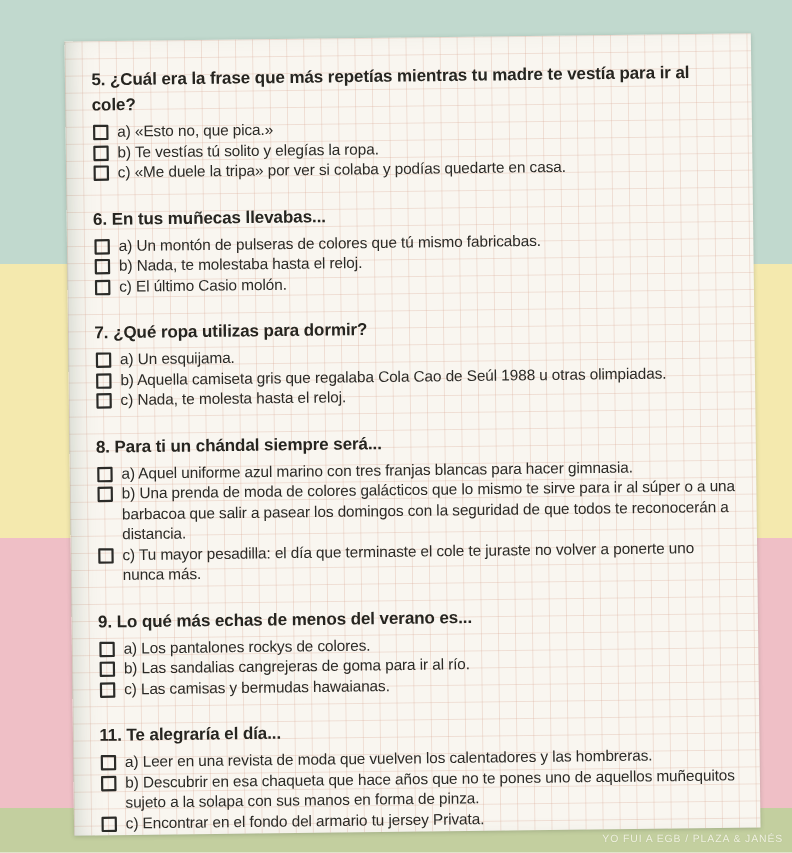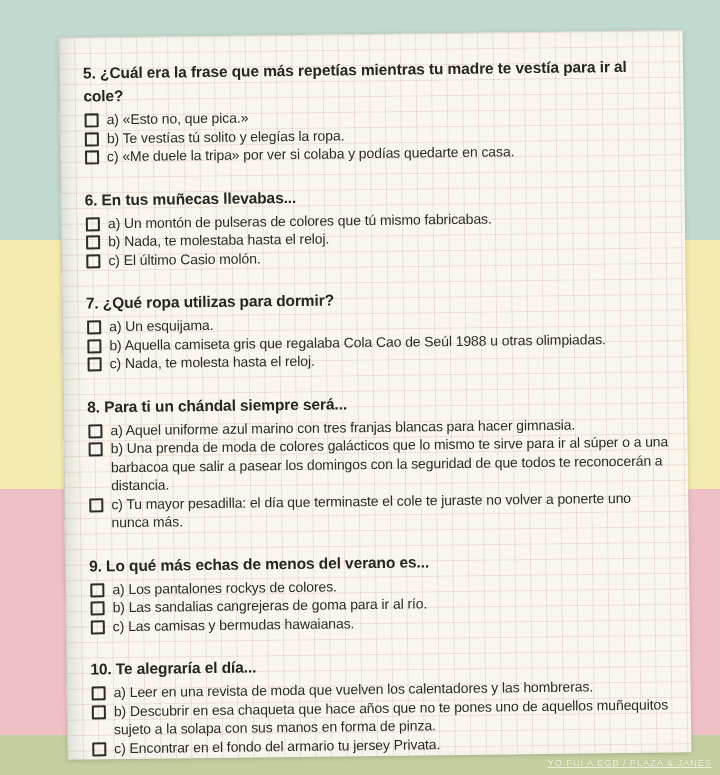--- a/index.html
+++ b/index.html
@@ -38,21 +38,20 @@
     border:2px solid #2b2b28;background:transparent;border-radius:1px;
   }
   .opt-text{
     font-size:14px;line-height:18.5px;color:#2b2a26;letter-spacing:-0.1px;
   }
   .watermark{
     position:absolute;right:8px;top:757px;
     font-size:9.5px;letter-spacing:0.8px;
     color:rgba(250,250,238,0.85);
     text-shadow:0 0 1px rgba(120,130,90,0.3);
-    text-decoration:underline;
   }
 </style>
 </head>
 <body>
 
 <div class="paper">
 
   <section class="question">
     <h2 class="q-title"><span>5.</span> <span>¿Cuál era la frase que más repetías mientras tu madre te vestía para ir al cole?</span></h2>
     <div class="option">
@@ -127,21 +126,21 @@
       <span class="checkbox"></span>
       <span class="opt-text"><span>b)</span> <span>Las sandalias cangrejeras de goma para ir al río.</span></span>
     </div>
     <div class="option">
       <span class="checkbox"></span>
       <span class="opt-text"><span>c)</span> <span>Las camisas y bermudas hawaianas.</span></span>
     </div>
   </section>
 
   <section class="question">
-    <h2 class="q-title"><span>10.</span> <span>Te alegraría el día...</span></h2>
+    <h2 class="q-title"><span>11.</span> <span>Te alegraría el día...</span></h2>
     <div class="option">
       <span class="checkbox"></span>
       <span class="opt-text"><span>a)</span> <span>Leer en una revista de moda que vuelven los calentadores y las hombreras.</span></span>
     </div>
     <div class="option">
       <span class="checkbox"></span>
       <span class="opt-text"><span>b)</span> <span>Descubrir en esa chaqueta que hace años que no te pones uno de aquellos muñequitos sujeto a la solapa con sus manos en forma de pinza.</span></span>
     </div>
     <div class="option">
       <span class="checkbox"></span>

